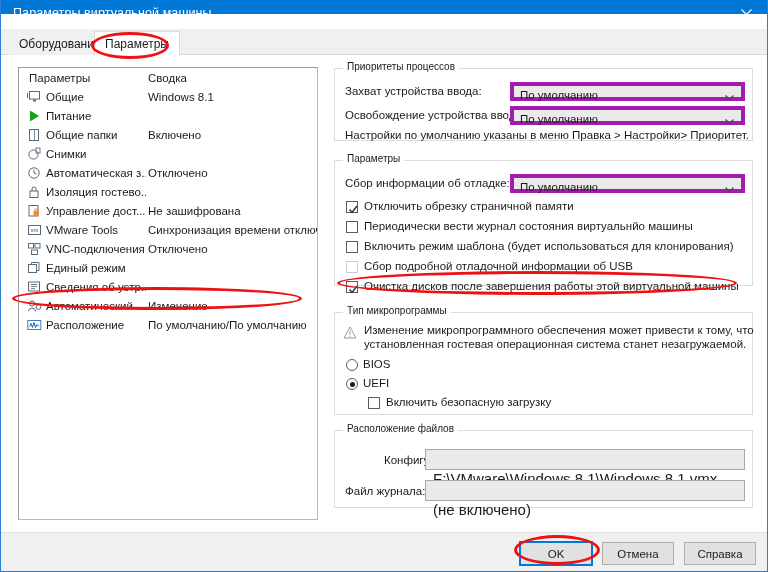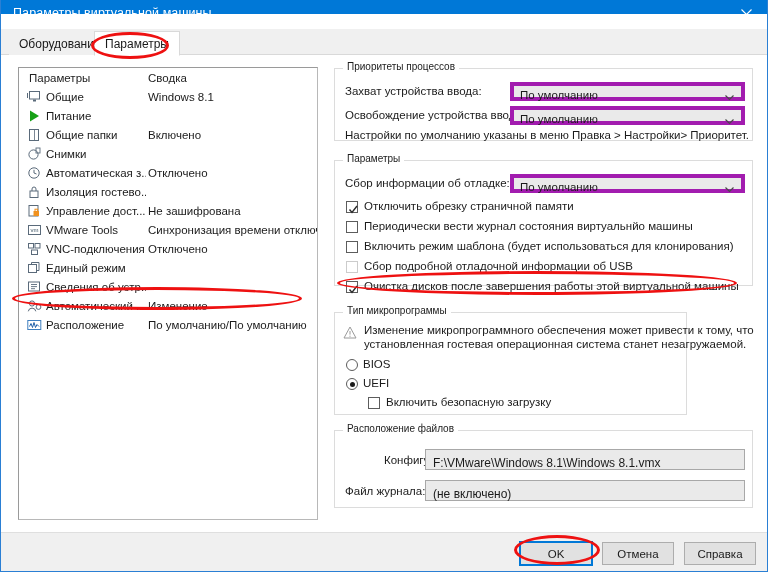--- a/index.html
+++ b/index.html
@@ -149,22 +149,22 @@
   .rad-label {
     position: absolute; left: 17px; top: 0px;
     font-size: 11.5px; color: #1b1b1b; white-space: nowrap;
   }
   
   .txtfield {
     position: absolute; height: 21px;
     background: #eaeaea; border: 1px solid #a8a8a8;
   }
   .txtfield .tval {
-    position: absolute; left: 7px; top: 6px;
-    font-size: 12px; color: #1b1b1b; white-space: nowrap;
+    position: absolute; left: 7px; top: 20px;
+    font-size: 15px; color: #1b1b1b; white-space: nowrap;
   }
   
   #warn-icon { position: absolute; left: 8px; top: 2px; width: 14px; height: 13px; }
   .warn-text {
     position: absolute; left: 29px; font-size: 11.5px;
     color: #1b1b1b; white-space: nowrap;
   }
   
   #footer {
     position: absolute; left: 0; top: 532px;
@@ -441,21 +441,21 @@
           <span class="tick">
             <svg width="11" height="11" viewBox="0 0 11 11">
                 <polyline points="1.5,5.5 4,8.5 9,2" fill="none" stroke="#2b2b2b" stroke-width="1.4"></polyline>
               </svg>
           </span>
         </span>
         <span class="chk-label">Очистка дисков после завершения работы этой виртуальной машины</span>
       </div>
     </div>
 
-    <div class="group" id="group-firmware" style="left:333px; top:257px; width:353px; height:103px;">
+    <div class="group" id="group-firmware" style="left:333px; top:257px; width:419px; height:103px;">
       <span class="group-title">Тип микропрограммы</span>
 
       <span id="warn-icon" style="top:12px;">
         <svg width="14" height="13" viewBox="0 0 14 13">
             <polygon points="7,1 13,12 1,12" fill="none" stroke="#9a9a9a" stroke-width="1"></polygon>
             <line x1="7" y1="5" x2="7" y2="8.6" stroke="#9a9a9a" stroke-width="1"></line>
             <circle cx="7" cy="10.2" r="0.6" fill="#9a9a9a"></circle>
           </svg>
       </span>
       <span class="warn-text" style="top:11px;">Изменение микропрограммного обеспечения может привести к тому, что</span>

